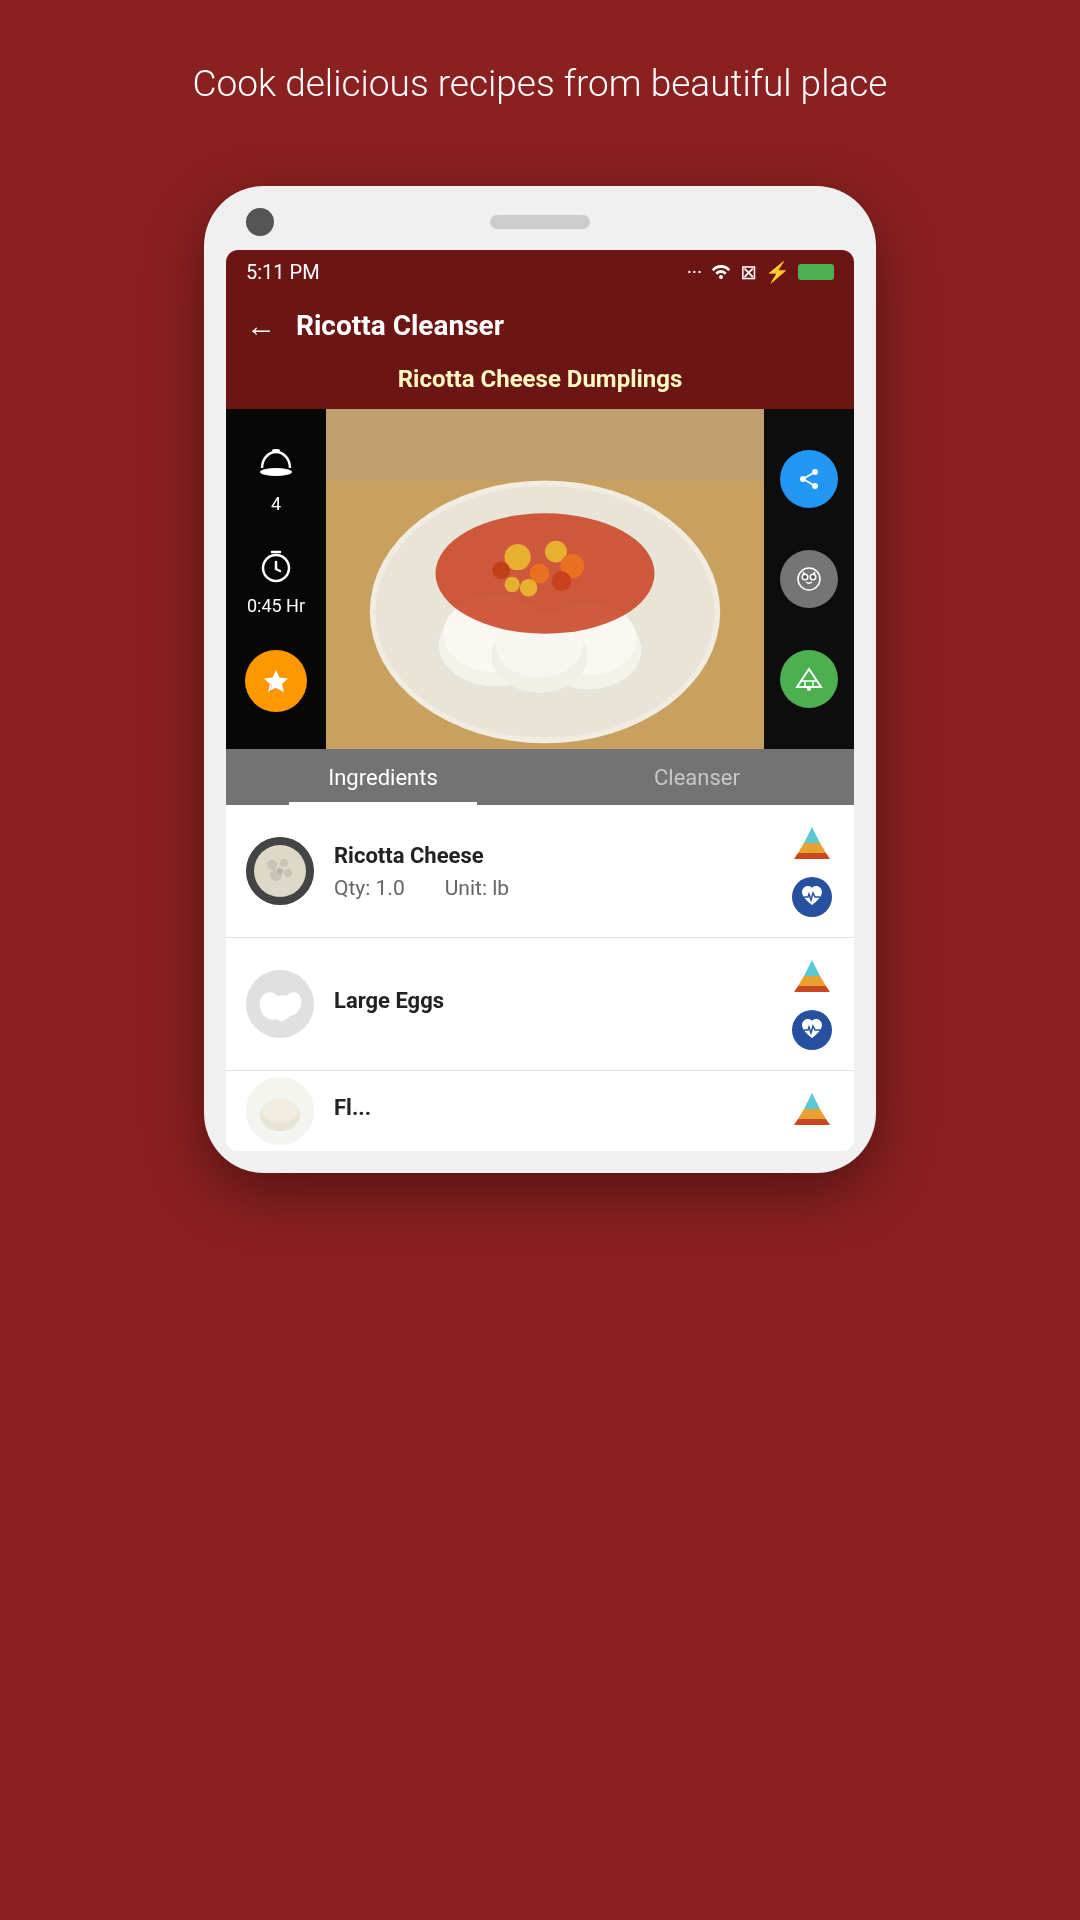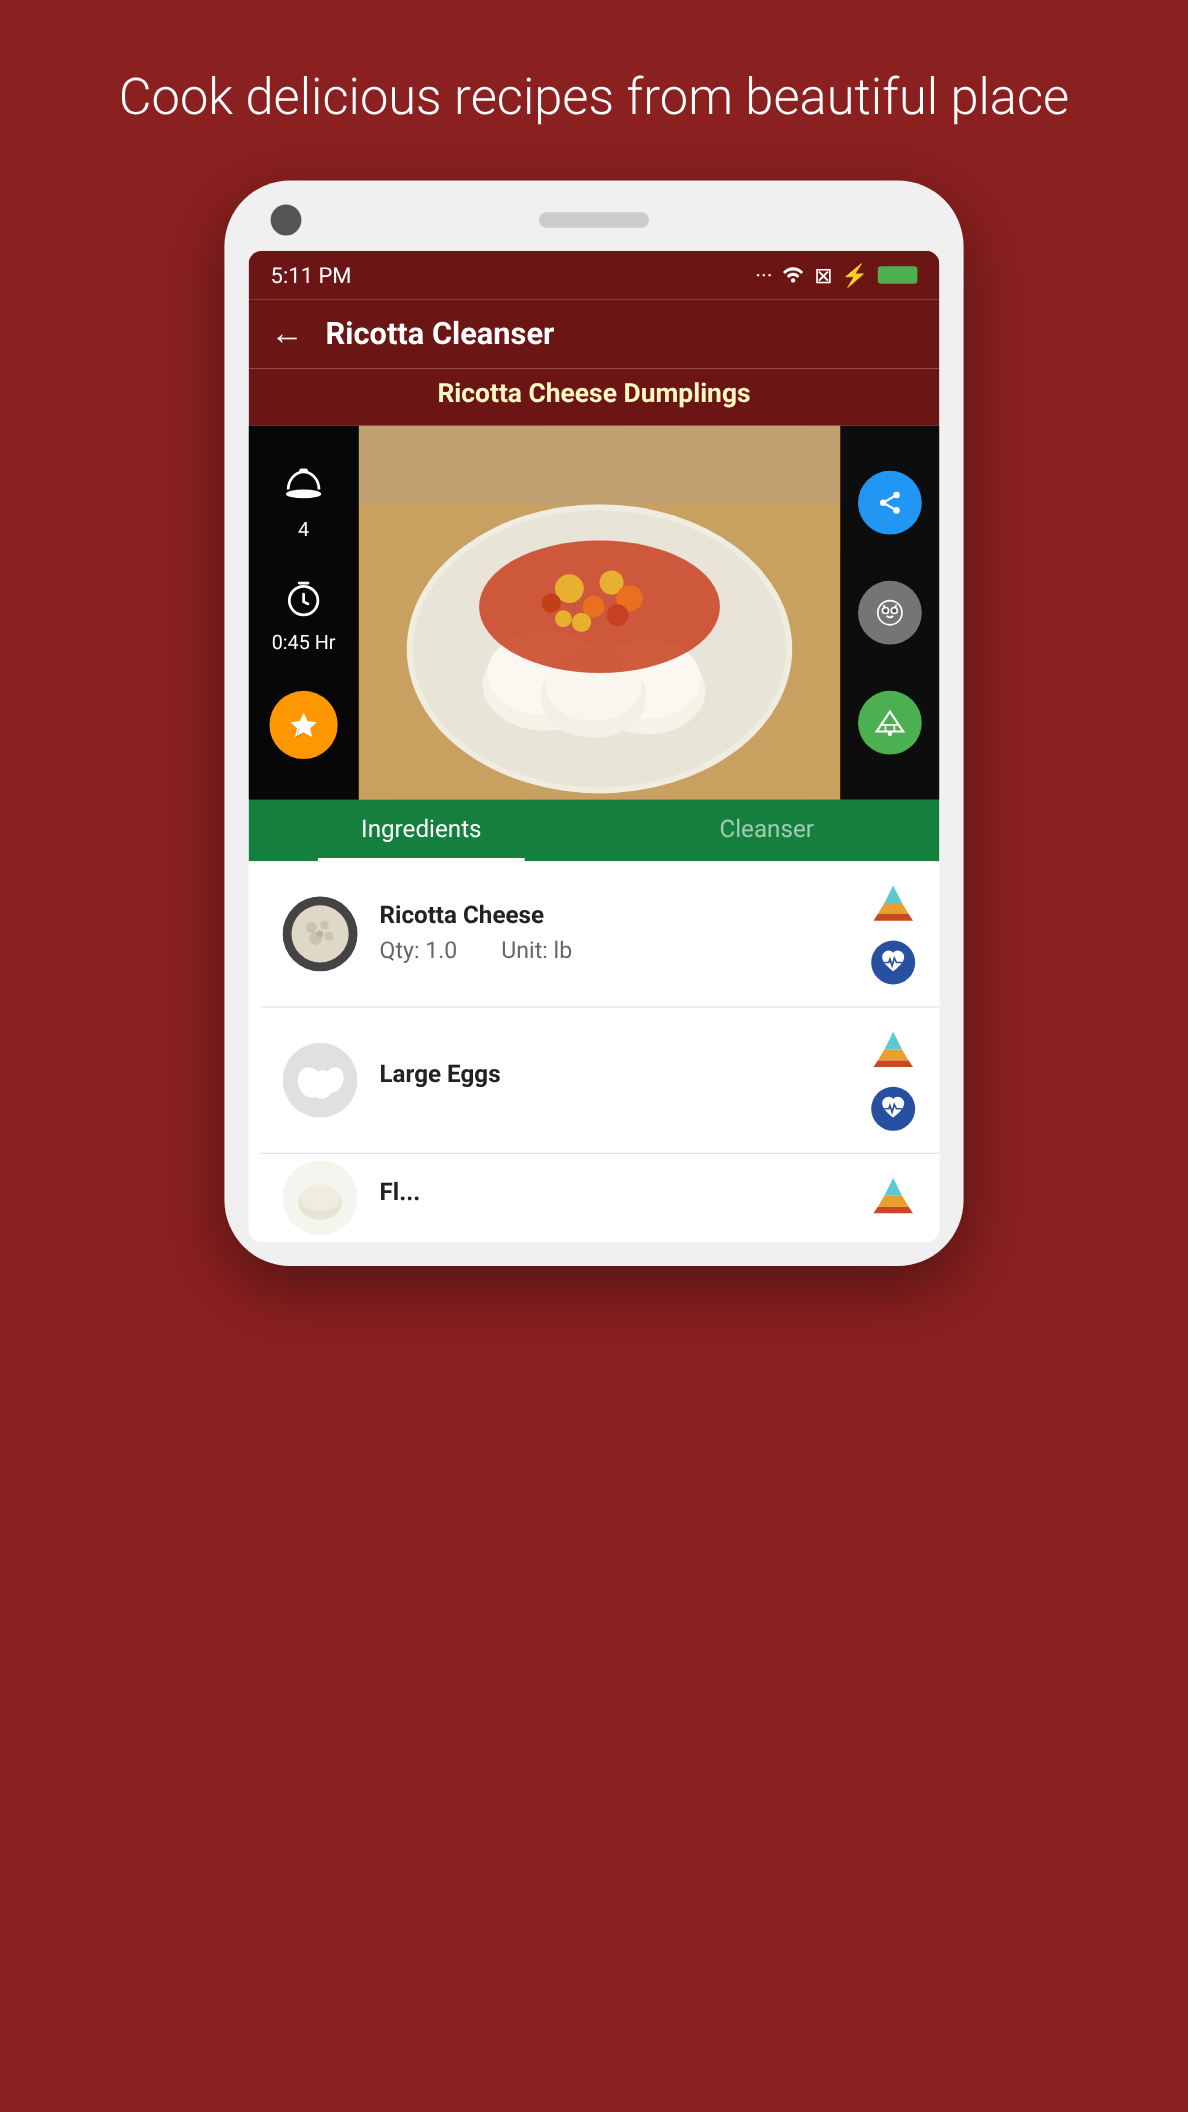--- a/index.html
+++ b/index.html
@@ -9,25 +9,25 @@
       background-color: #8B2020;
       font-family: 'Roboto', Arial, sans-serif;
       overflow: hidden;
       display: flex;
       flex-direction: column;
       align-items: center;
     }
 
     .tagline {
       color: white;
-      font-size: 46px;
+      font-size: 37px;
       font-weight: 300;
       text-align: center;
       margin-top: 60px;
-      margin-bottom: 44px;
+      margin-bottom: 78px;
       line-height: 1.3;
       padding: 0 80px;
     }
 
     .phone-frame {
       width: 672px;
       background: #f0f0f0;
       border-radius: 60px;
       padding: 22px;
       box-shadow: 0 20px 60px rgba(0,0,0,0.4);
@@ -188,21 +188,21 @@
       background: #FF9800;
       display: flex;
       align-items: center;
       justify-content: center;
       font-size: 26px;
       color: white;
       cursor: pointer;
     }
 
     .tab-bar {
-      background: #15803d;
+      background: #737373;
       display: flex;
       height: 56px;
     }
 
     .tab-item {
       flex: 1;
       display: flex;
       align-items: center;
       justify-content: center;
       color: white;
@@ -228,21 +228,20 @@
     .ingredients-list {
       background: white;
     }
 
     .ingredient-row {
       display: flex;
       align-items: center;
       padding: 18px 20px;
       border-bottom: 1px solid #e0e0e0;
       gap: 20px;
-      margin-left: 11px;
     }
 
     .ingredient-img {
       width: 68px;
       height: 68px;
       border-radius: 50%;
       background: #555;
       overflow: hidden;
       display: flex;
       align-items: center;

